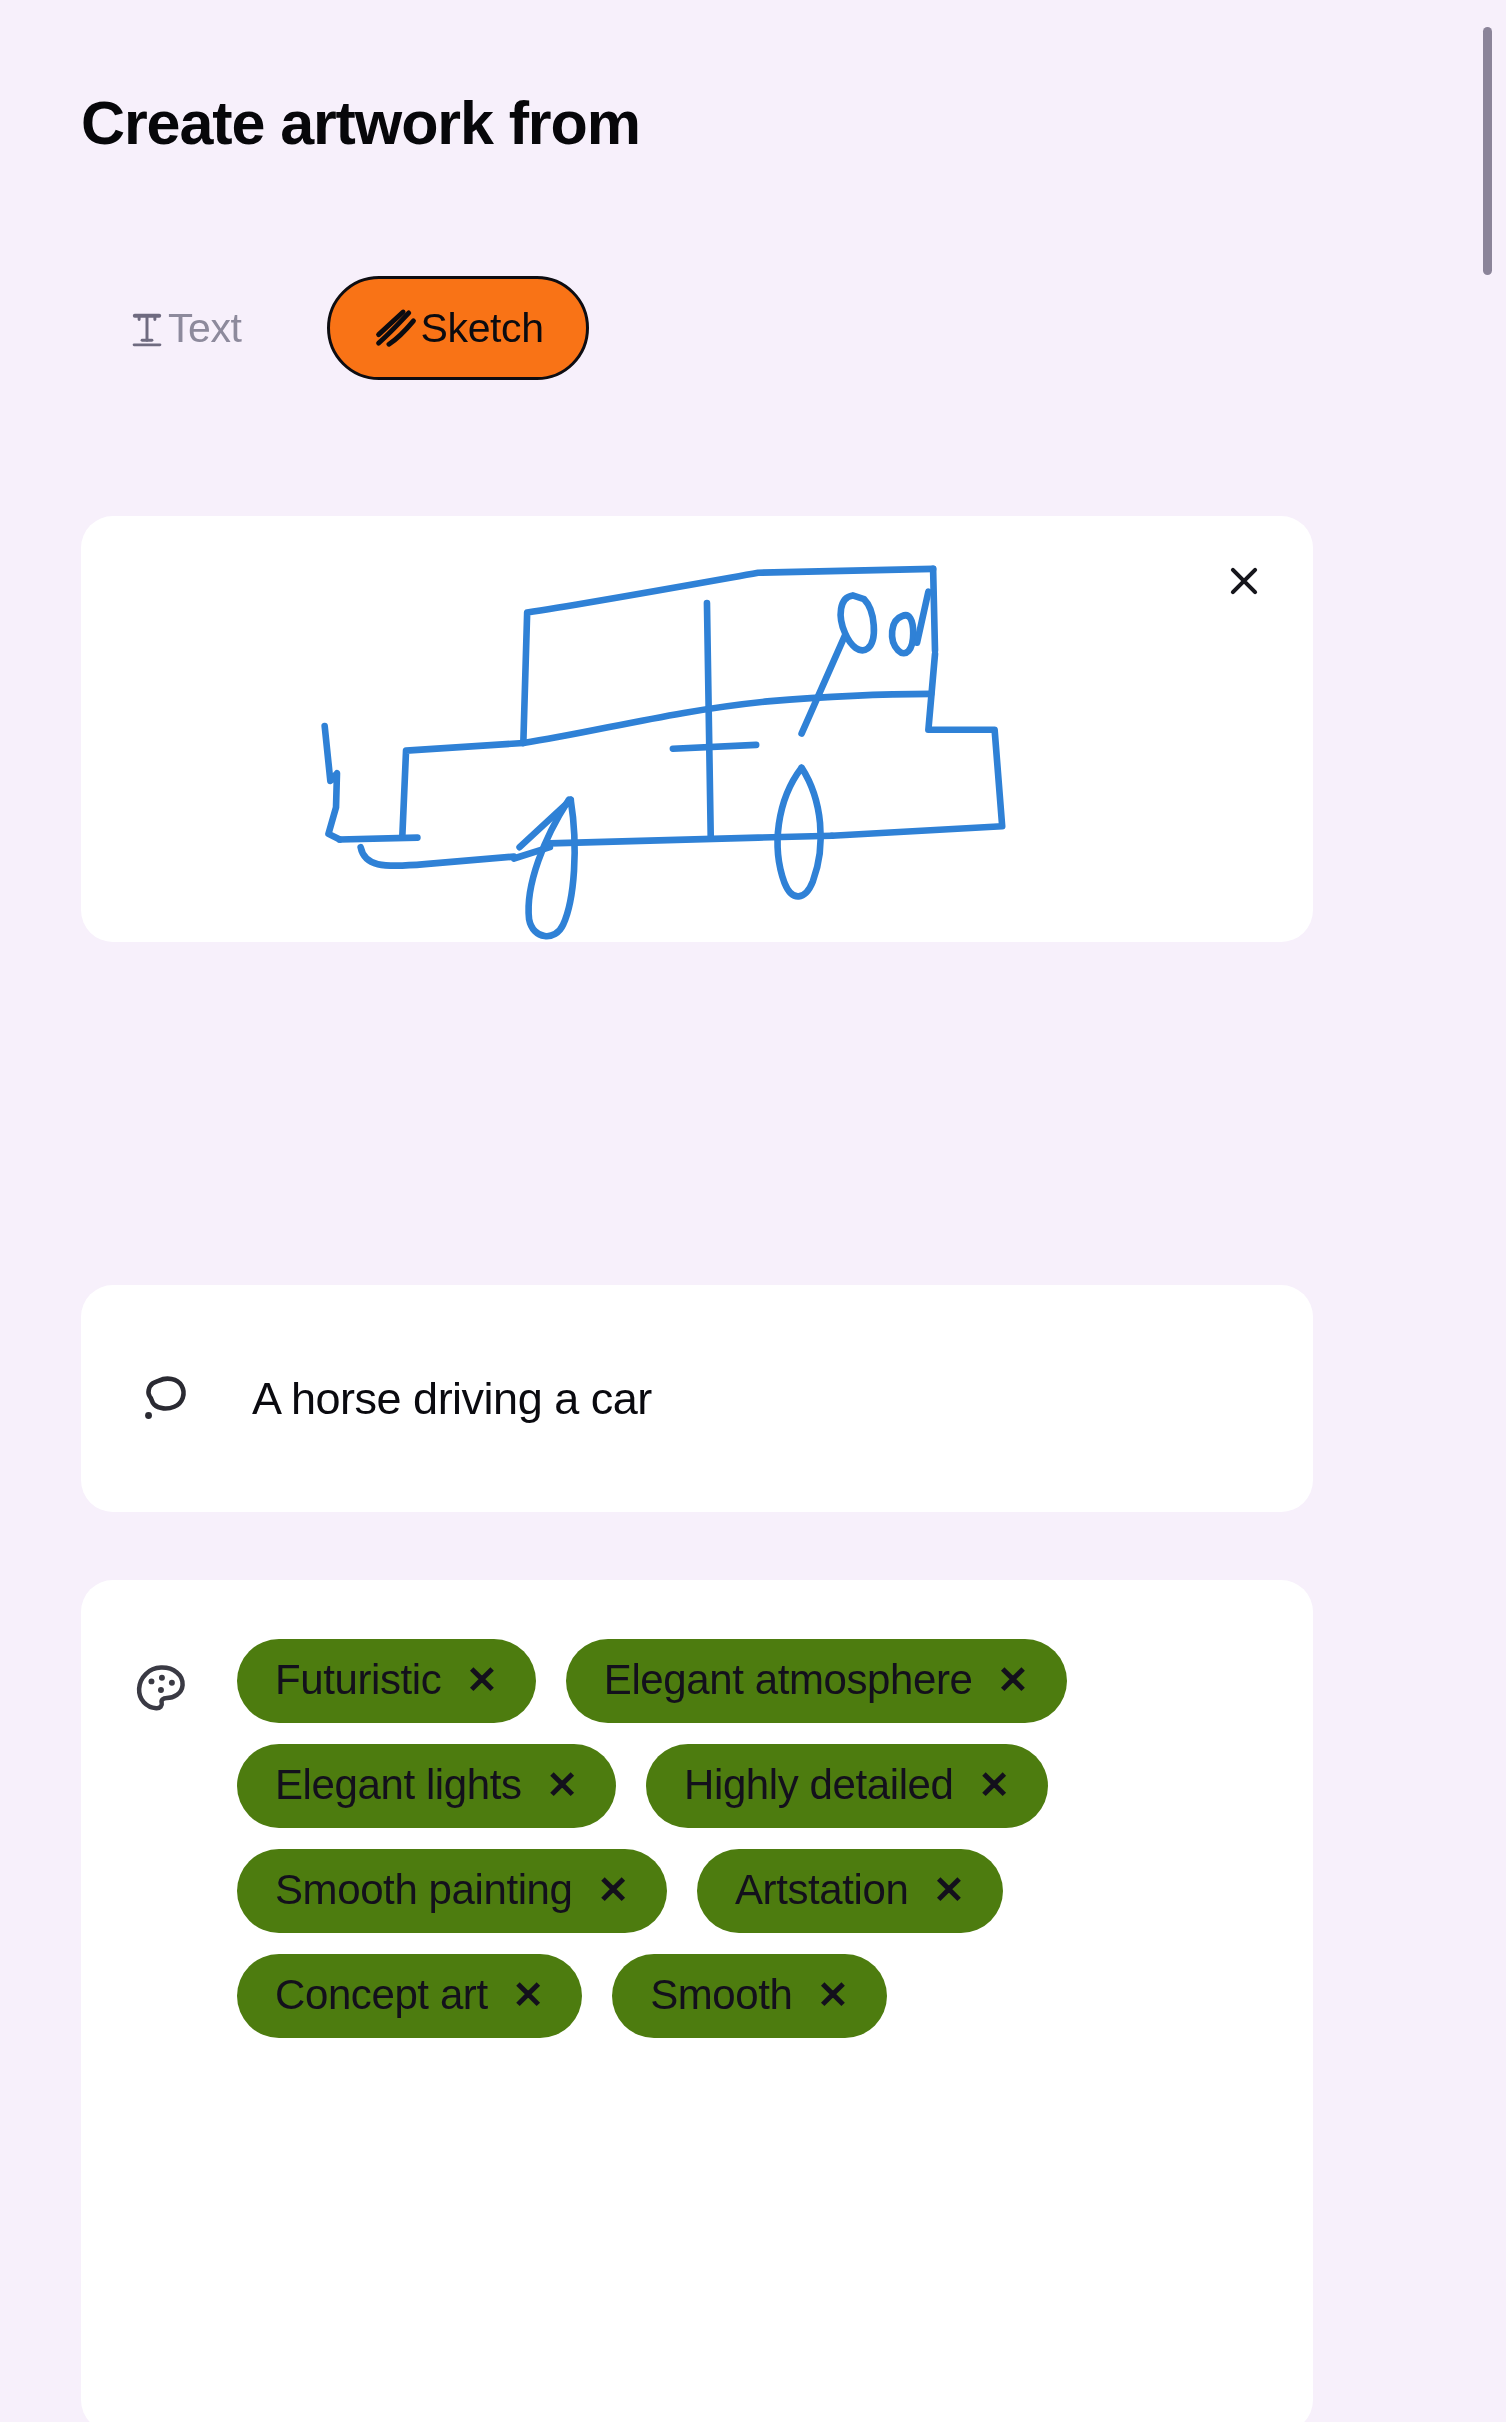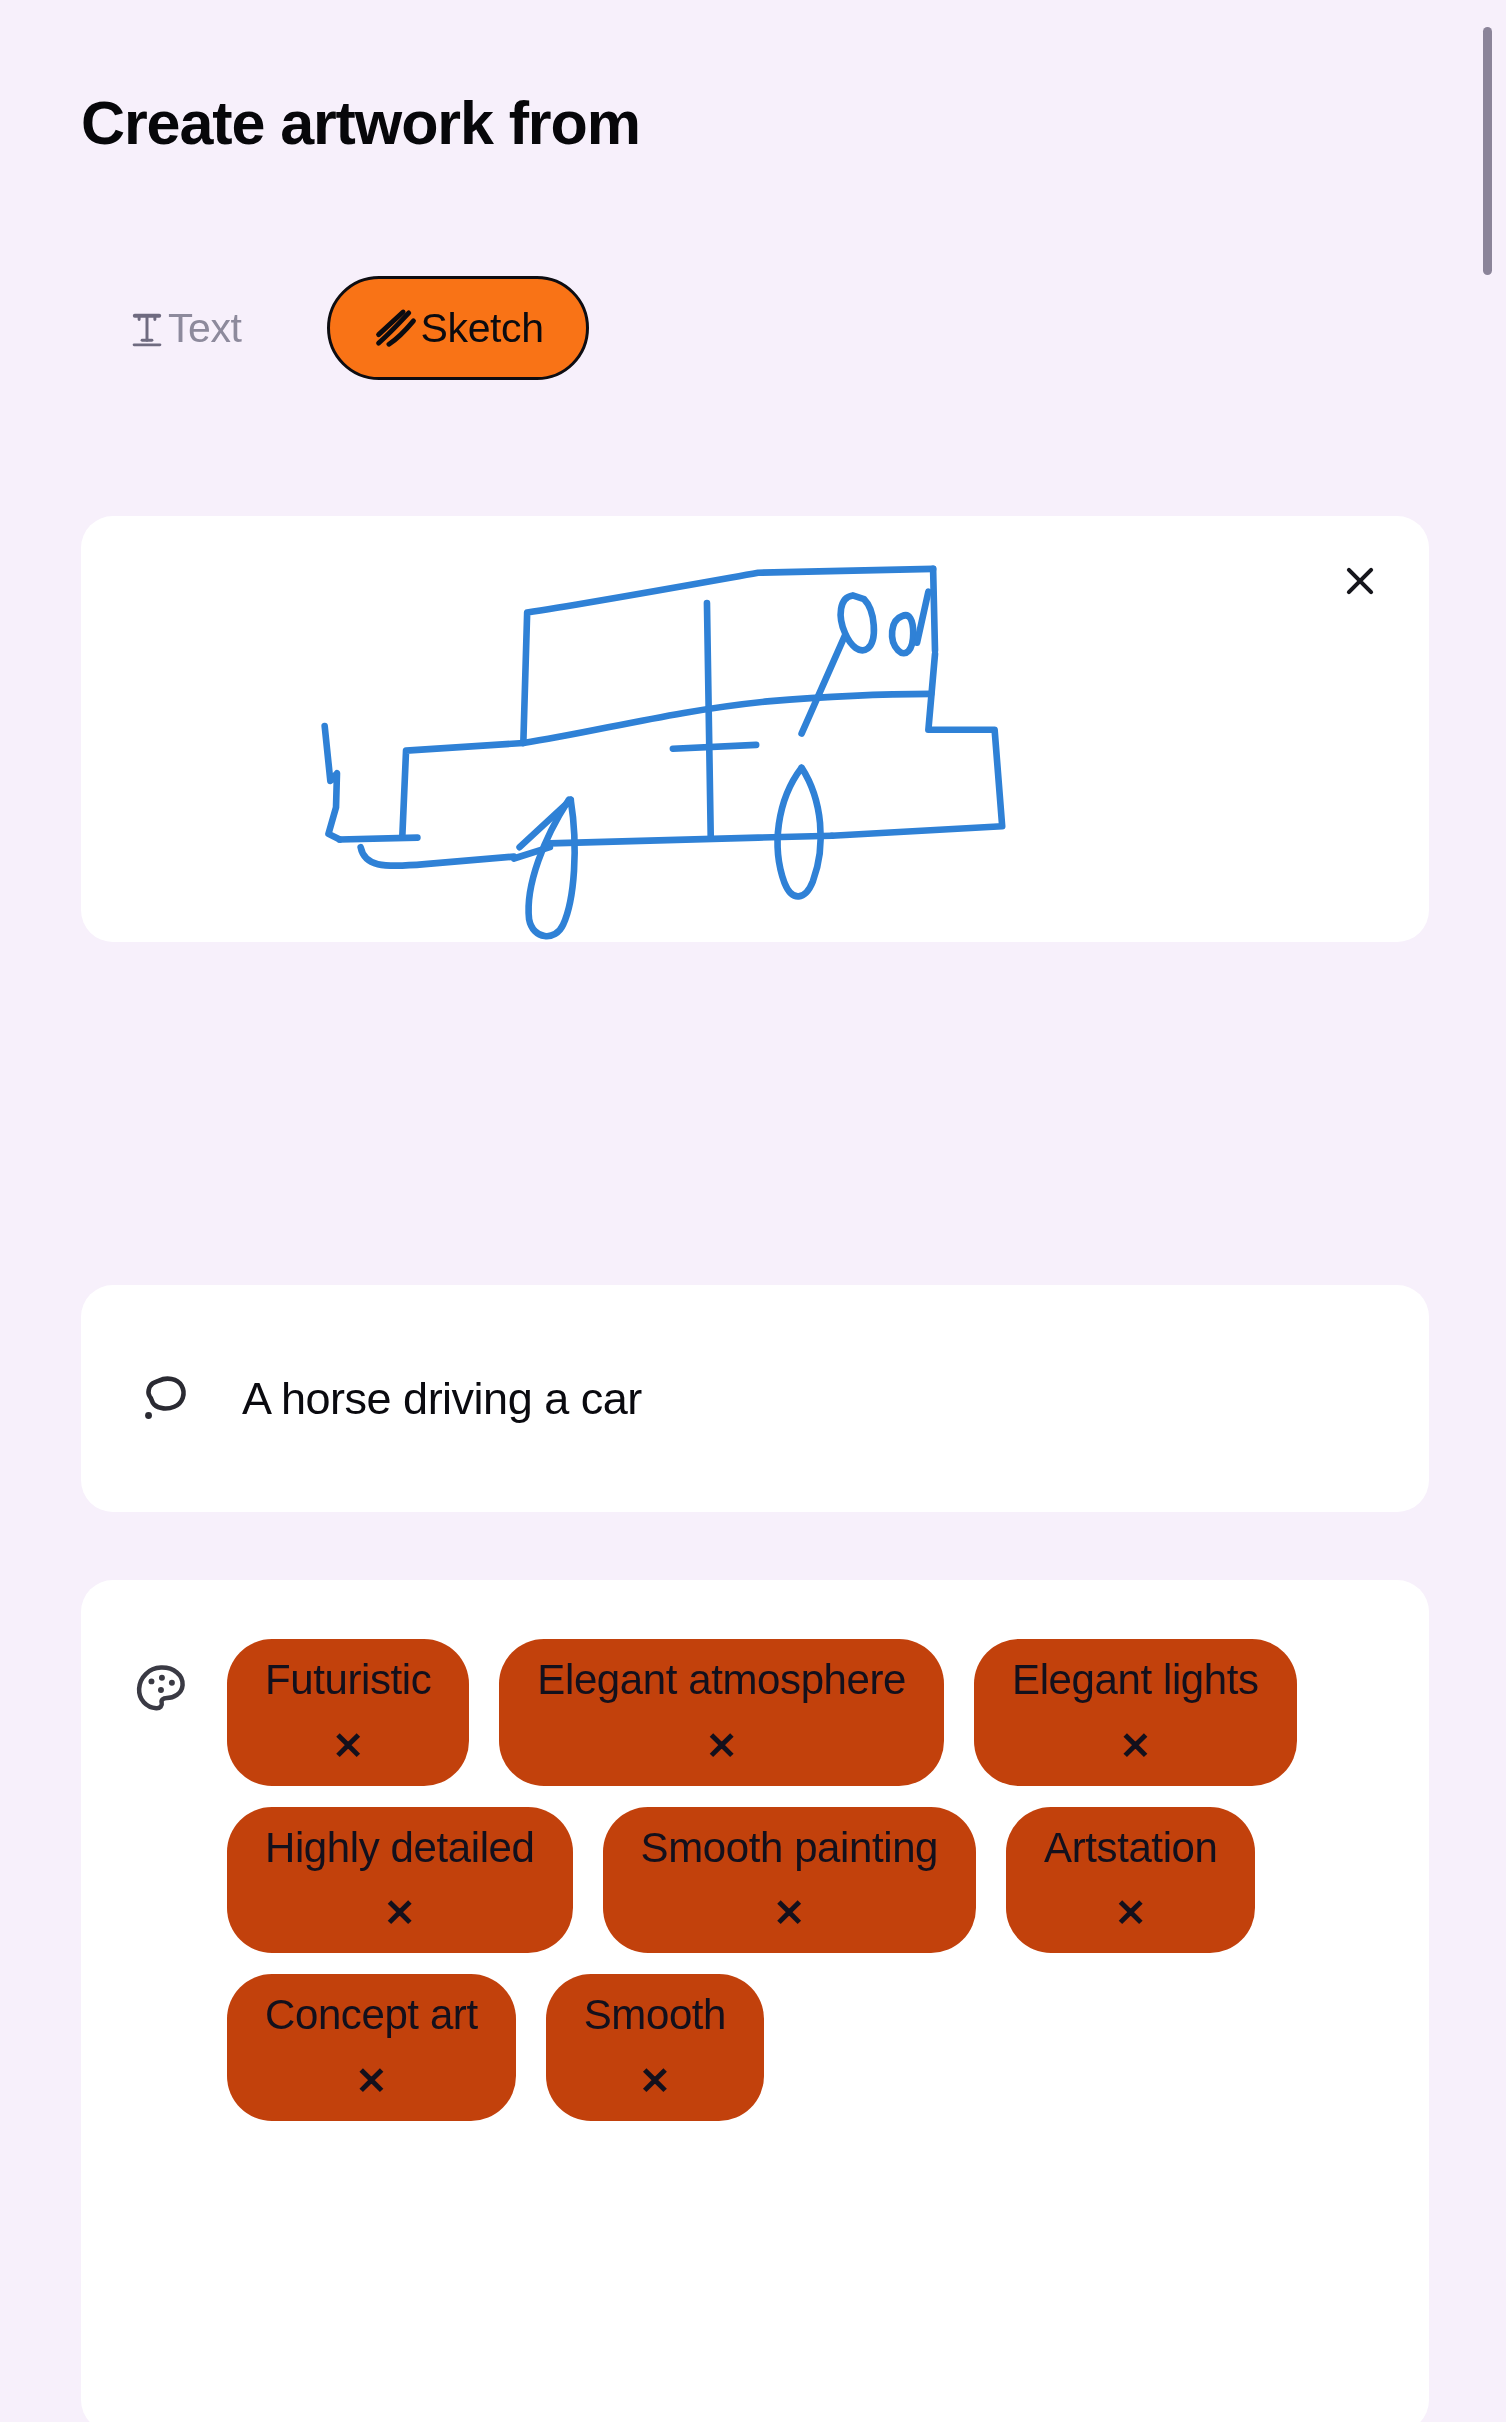--- a/index.html
+++ b/index.html
@@ -75,23 +75,24 @@
   }
   .icon-scribble {
     width: 49px; height: 42px;
     display: block;
   }
 
   
   .card {
     position: absolute;
     left: 81px;
-    width: 1348px;
+    width: 1232px;
     background: #ffffff;
     border-radius: 32px;
+    gap: 10px;
   }
 
   
   .card-sketch {
     top: 516px;
     height: 426px;
   }
 
   .close-btn {
     position: absolute;
@@ -171,27 +172,26 @@
     flex-wrap: wrap;
     gap: 21px 30px;
     flex: 1 1 auto;
     align-content: flex-start;
   }
 
   .chip {
     display: inline-flex;
     align-items: center;
     gap: 24.6px;
-    background: #c2410c;
+    background: #4d7c0f;
     border-radius: 45px;
     padding: 19px 38px 21px 38px;
     border: none;
     cursor: pointer;
     font-family: inherit;
-    flex-direction: column;
   }
 
   .chip-label {
     font-size: 42px;
     font-weight: 400;
     letter-spacing: -0.4px;
     color: #13101c;
     white-space: nowrap;
     line-height: 1.05;
   }

